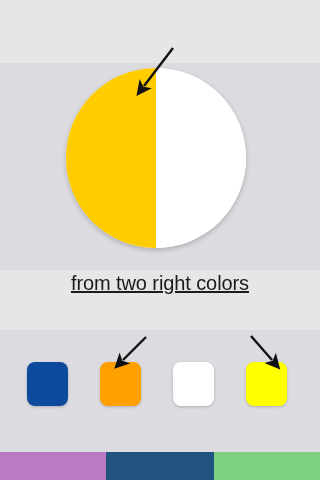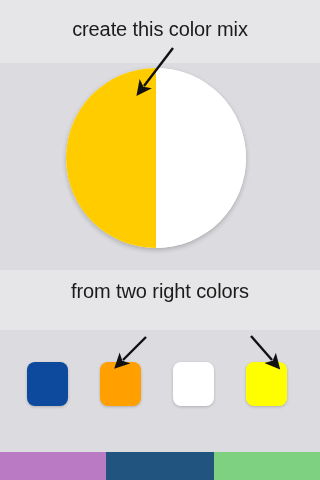--- a/index.html
+++ b/index.html
@@ -32,21 +32,21 @@
     position:absolute;
     left:0; width:320px;
     text-align:center;
     color:#1b1b1b;
     font-size:20px;
     font-weight:400;
     letter-spacing:-0.1px;
     white-space:nowrap;
   }
   .heading-top { top:18px; }
-  .heading-mid { top:280px; }
+  .heading-mid { top:272px;text-decoration:underline; }
 
   
   .circle-wrap {
     position:absolute;
     left:66px; top:68px;
     width:180px; height:180px;
   }
   .circle {
     position:absolute;
     inset:0;
@@ -104,21 +104,20 @@
 </head>
 <body style="background: rgb(227, 227, 230);">
 
 <div id="app" style="background: rgb(227, 227, 230);">
 
   <div class="band band-top" style="background: rgb(230, 230, 232);"></div>
   <div class="band band-circle" style="background: rgb(220, 220, 224);"></div>
   <div class="band band-mid" style="background: rgb(230, 230, 232);"></div>
   <div class="band band-swatch" style="background: rgb(220, 220, 224);"></div>
 
-  <div class="heading heading-top">create this color mix</div>
 
   <div class="circle-wrap">
     <div class="circle">
       <div class="circle-half left" style="background: rgb(255, 204, 0);"></div>
       <div class="circle-half right" style="background: rgb(255, 255, 255);"></div>
     </div>
   </div>
 
   <div class="heading heading-mid">from two right colors</div>
 

